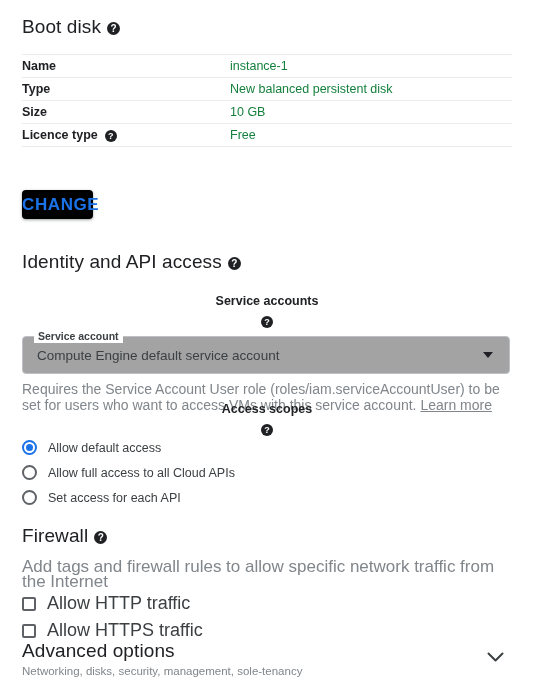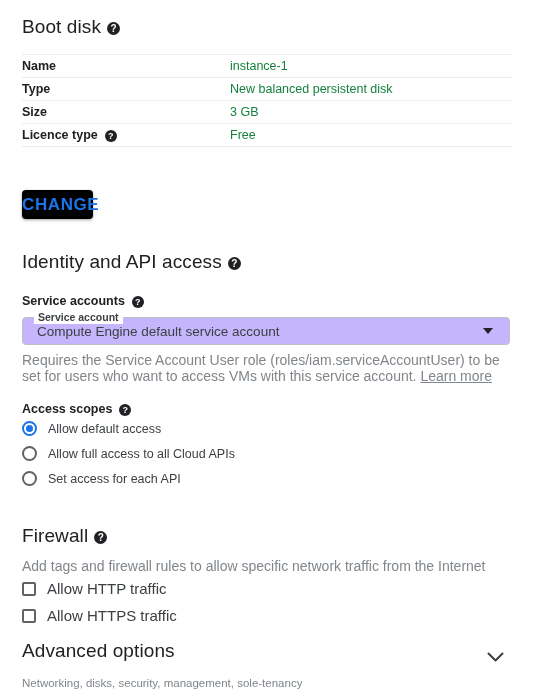--- a/index.html
+++ b/index.html
@@ -103,30 +103,31 @@
 
   
   .identity { position: absolute; left: 22px; top: 251px; width: 490px; }
   .sub-label {
     font-size: 12.5px;
     font-weight: 700;
     color: #202124;
     display: flex;
     align-items: center;
     gap: 7px;
+    flex-direction: column;
   }
 
   .select-field {
     position: relative;
     margin-top: 9px;
     width: 488px;
-    height: 28px;
+    height: 38px;
     border: 1px solid #bdc1c6;
     border-radius: 4px;
-    background: #c4b5fd;
+    background: #a3a3a3;
     cursor: pointer;
   }
   .select-field .float-label {
     position: absolute;
     top: -7px; left: 11px;
     background: #ffffff;
     padding: 0 4px;
     font-size: 10.5px;
     color: #3c4043;
     font-weight: 700;
@@ -190,53 +191,53 @@
     margin: -3.5px 0 0 -3.5px;
     border-radius: 50%;
     background: #1a73e8;
   }
   .radio-label { font-size: 12.5px; color: #3c4043; }
 
   
   .firewall { position: absolute; left: 22px; top: 525px; width: 490px; }
   .fw-desc {
     margin-top: 12px;
-    font-size: 14px;
+    font-size: 17px;
     color: #80868b;
     line-height: 15px;
   }
   .check-row {
     display: flex;
     align-items: center;
     height: 25px;
     gap: 11px;
     cursor: pointer;
     margin-top: 2px;
   }
   .checkbox {
     flex: none;
     width: 14px; height: 14px;
     border: 2px solid #5f6368;
     border-radius: 2px;
     background: #fff;
   }
-  .check-label { font-size: 15px; color: #3c4043; }
+  .check-label { font-size: 18px; color: #3c4043; }
 
   
   .advanced {
     position: absolute;
     left: 22px; top: 640px;
     width: 490px;
     display: flex;
     align-items: flex-start;
     justify-content: space-between;
     cursor: pointer;
   }
   .adv-sub {
-    margin-top: 15px;
+    margin-top: 3px;
     font-size: 11.5px;
     color: #80868b;
   }
   .chev {
     margin-top: 12px;
     margin-right: 8px;
     flex: none;
   }
 </style>
 </head>
@@ -277,21 +278,21 @@
           </td>
         </tr>
         <tr>
           <td class="k">
             <span class="kwrap">
                 <span>Size</span>
               </span>
           </td>
           <td class="v">
             <span class="vwrap">
-                <span>3 GB</span>
+                <span>10 GB</span>
               </span>
           </td>
         </tr>
         <tr>
           <td class="k">
             <span class="kwrap">
               <span>Licence type</span>
               <span class="help-icon sm">?</span>
             </span>
           </td>

